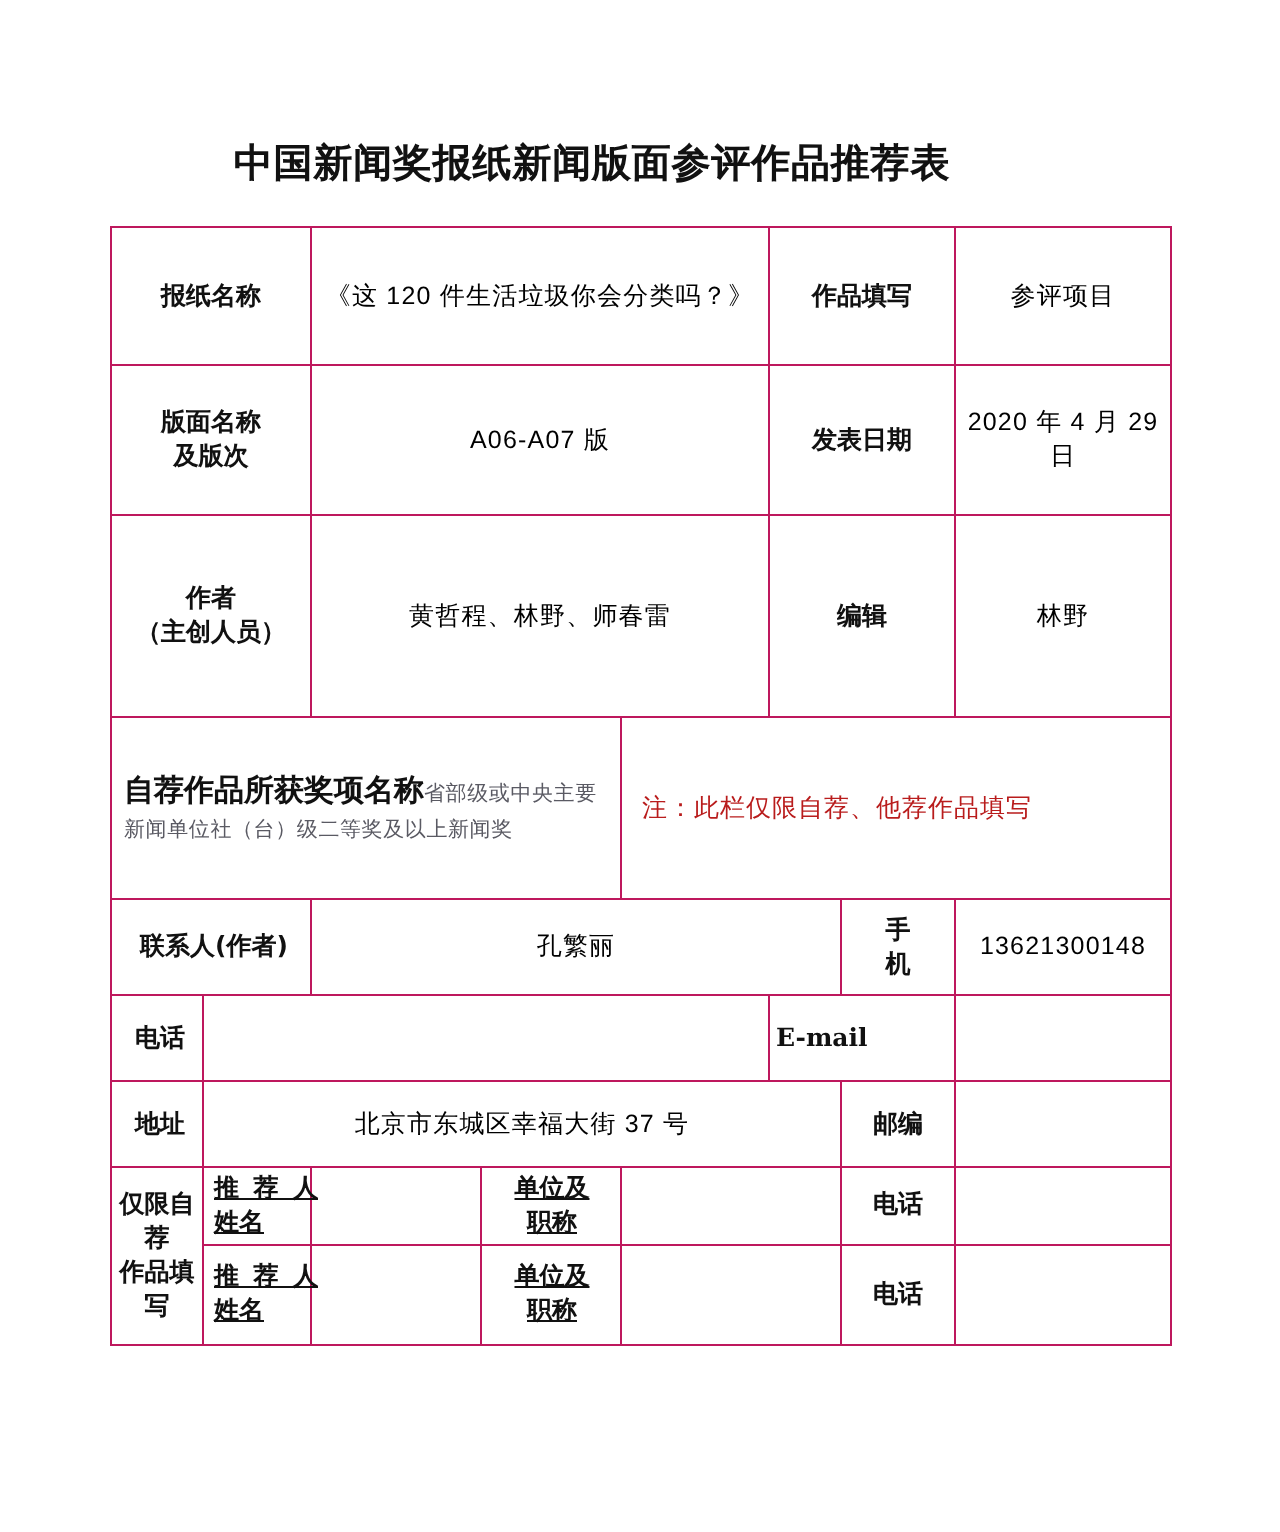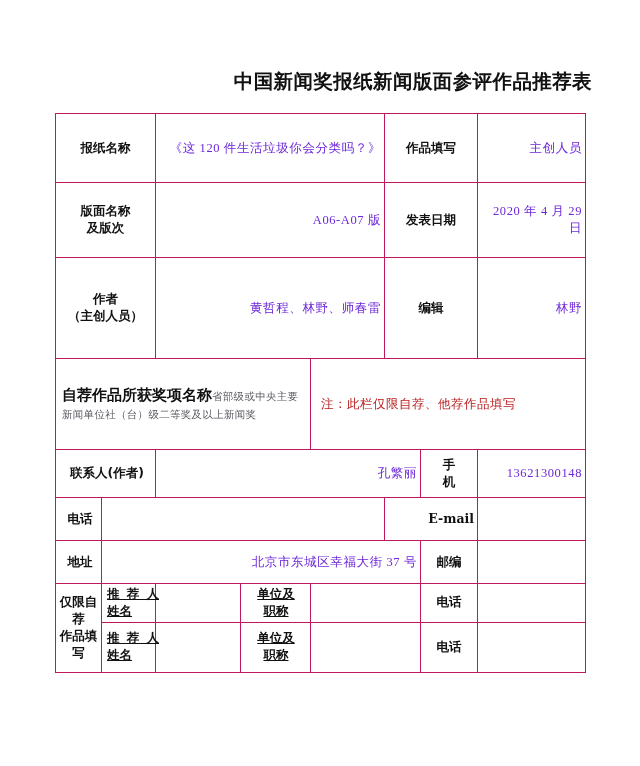--- a/index.html
+++ b/index.html
@@ -15,21 +15,21 @@
     position: relative;
     overflow: hidden;
   }
 
   
   #doc-title {
     position: absolute;
     left: 0;
     top: 68px;
     width: 592px;
-    text-align: right;
+    text-align: center;
     font-family: Liberation Mono, monospace;
     font-size: 19.5px;
     font-weight: bold;
     letter-spacing: 0.4px;
     color: #111;
     white-space: nowrap;
   }
 
   
   #form-table {
@@ -55,24 +55,24 @@
     font-size: 13px;
     text-align: center;
     color: #111;
   }
   .lbl-l {
     text-align: center;
     padding-left: 6px !important;
   }
   
   .val {
-    font-family: Liberation Serif, serif;
+    font-family: Liberation Sans, sans-serif;
     font-size: 11.5px;
-    color: #6d28d9;
-    text-align: right;
+    color: #000000;
+    text-align: center;
     letter-spacing: 0.6px;
   }
   .val-empty { }
 
   .note {
     font-family: "DejaVu Serif", "Liberation Serif", serif;
     font-size: 11px;
     color: #b91c1c;
     text-align: left;
     padding-left: 10px !important;
@@ -143,21 +143,21 @@
     line-height: 1.3;
     text-align: center;
     margin-left: 39px;
   }
   .lbl-two span { display: block; }
 
   .lbl-email {
     font-family: "DejaVu Serif", "Liberation Serif", serif;
     font-weight: bold;
     font-size: 13px;
-    text-align: right;
+    text-align: left;
     color: #111;
   }
 </style>
 </head>
 <body>
 
 <div id="doc-title">中国新闻奖报纸新闻版面参评作品推荐表</div>
 
 <table id="form-table">
   <colgroup>
@@ -169,21 +169,21 @@
     <col style="width:36px">
     <col style="width:57px">
     <col style="width:108px">
   </colgroup>
 
   <tbody>
       <tr>
     <td class="lbl" colspan="2" style="height:68px">报纸名称</td>
     <td class="val" colspan="3">《这 120 件生活垃圾你会分类吗？》</td>
     <td class="lbl" colspan="2">作品填写</td>
-    <td class="val">主创人员</td>
+    <td class="val">参评项目</td>
   </tr>
 
   <tr>
     <td class="lbl-two" colspan="2" style="height:74px">
       <span>版面名称</span>
       <span>及版次</span>
     </td>
     <td class="val" colspan="3">A06-A07 版</td>
     <td class="lbl" colspan="2">发表日期</td>
     <td class="val">2020 年 4 月 29 日</td>

